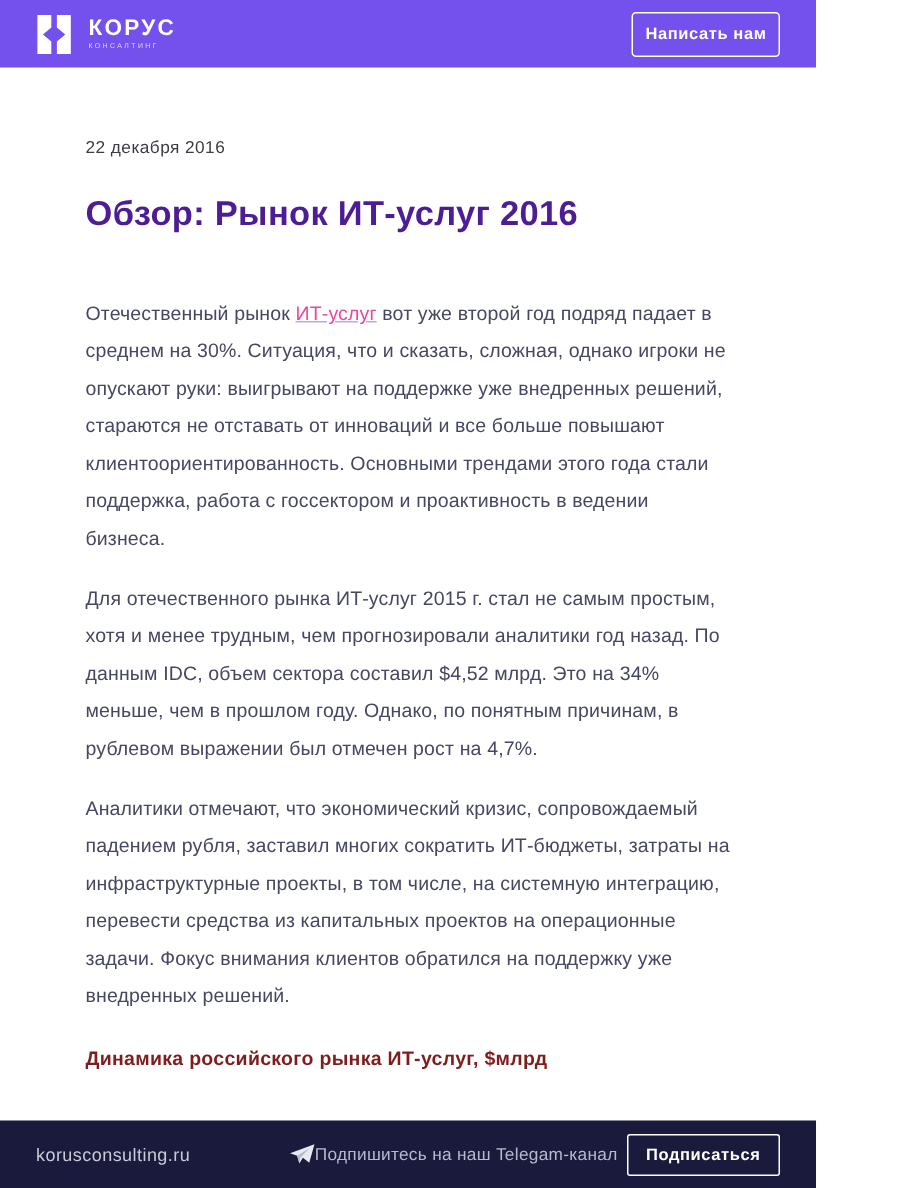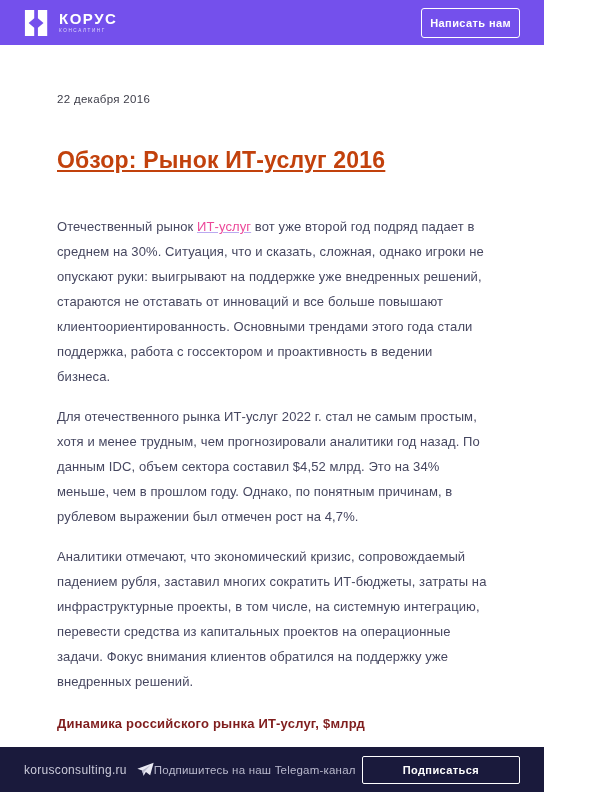--- a/index.html
+++ b/index.html
@@ -34,22 +34,22 @@
     font-size: 11px; font-weight: bold; letter-spacing: 0.4px;
     padding: 8px 8px; cursor: pointer;
   }
 
   
   .main { flex: 1 1 auto; padding: 38px 57px 0 57px; }
   .date {
     font-size: 11.5px; color: #3c3c48; letter-spacing: 0.3px; margin-top: 10px;
   }
   .title {
-    margin-top: 42px; font-size: 23px; font-weight: bold;
-    color: #c2410c; letter-spacing: 0.2px; text-decoration: underline;
+    margin-top: 24px; font-size: 23px; font-weight: bold;
+    color: #4c1d95; letter-spacing: 0.2px;
   }
   .article-body { margin-top: 40px; }
   .para {
     font-size: 13px; line-height: 25px; color: #464760;
     letter-spacing: 0.1px; margin-bottom: 15px;
   }
   .inline-link {
     color: #ec4899; text-decoration: underline;
     text-decoration-color: #b9a9f0; cursor: pointer;
   }
@@ -65,21 +65,21 @@
     padding: 0 24px;
   }
   .footer-site { color: #c9c9d8; font-size: 12px; letter-spacing: 0.3px; }
   .footer-right { display: flex; align-items: center; }
   .tg-icon { width: 17px; height: 15px; display: block; }
   .footer-prompt { color: #b9b9cd; font-size: 11.5px; letter-spacing: 0.2px; margin-right: 6px; }
   .footer-btn {
     background: transparent; border: 1px solid #ffffff; border-radius: 2px;
     color: #ffffff; font-family: "Liberation Sans", sans-serif;
     font-size: 11px; font-weight: bold; letter-spacing: 0.4px;
-    padding: 7px 40px; cursor: pointer;
+    padding: 7px 12px; cursor: pointer;
   }
 </style>
 </head>
 <body>
 
 <div class="page">
 
   <header class="header">
     <div class="logo">
       <svg class="logo-mark" viewBox="0 0 26 28" xmlns="http://www.w3.org/2000/svg" aria-hidden="true">
@@ -97,21 +97,21 @@
   <main class="main">
     <div class="date">22 декабря 2016</div>
 
     <h1 class="title">Обзор: Рынок ИТ-услуг 2016</h1>
 
     <div class="article-body">
       <p class="para">
         <span>Отечественный рынок </span><a class="inline-link">ИТ-услуг</a><span> вот уже второй год подряд падает в среднем на 30%. Ситуация, что и сказать, сложная, однако игроки не опускают руки: выигрывают на поддержке уже внедренных решений, стараются не отставать от инноваций и все больше повышают клиентоориентированность. Основными трендами этого года стали поддержка, работа с госсектором и проактивность в ведении бизнеса.</span>
       </p>
 
-      <p class="para">Для отечественного рынка ИТ-услуг 2022 г. стал не самым простым, хотя и менее трудным, чем прогнозировали аналитики год назад. По данным IDC, объем сектора составил $4,52 млрд. Это на 34% меньше, чем в прошлом году. Однако, по понятным причинам, в рублевом выражении был отмечен рост на 4,7%.</p>
+      <p class="para">Для отечественного рынка ИТ-услуг 2015 г. стал не самым простым, хотя и менее трудным, чем прогнозировали аналитики год назад. По данным IDC, объем сектора составил $4,52 млрд. Это на 34% меньше, чем в прошлом году. Однако, по понятным причинам, в рублевом выражении был отмечен рост на 4,7%.</p>
 
       <p class="para">Аналитики отмечают, что экономический кризис, сопровождаемый падением рубля, заставил многих сократить ИТ-бюджеты, затраты на инфраструктурные проекты, в том числе, на системную интеграцию, перевести средства из капитальных проектов на операционные задачи. Фокус внимания клиентов обратился на поддержку уже внедренных решений.</p>
 
       <h2 class="chart-heading">Динамика российского рынка ИТ-услуг, $млрд</h2>
     </div>
   </main>
 
   <footer class="footer">
     <span class="footer-site">korusconsulting.ru</span>
     <div class="footer-right">

